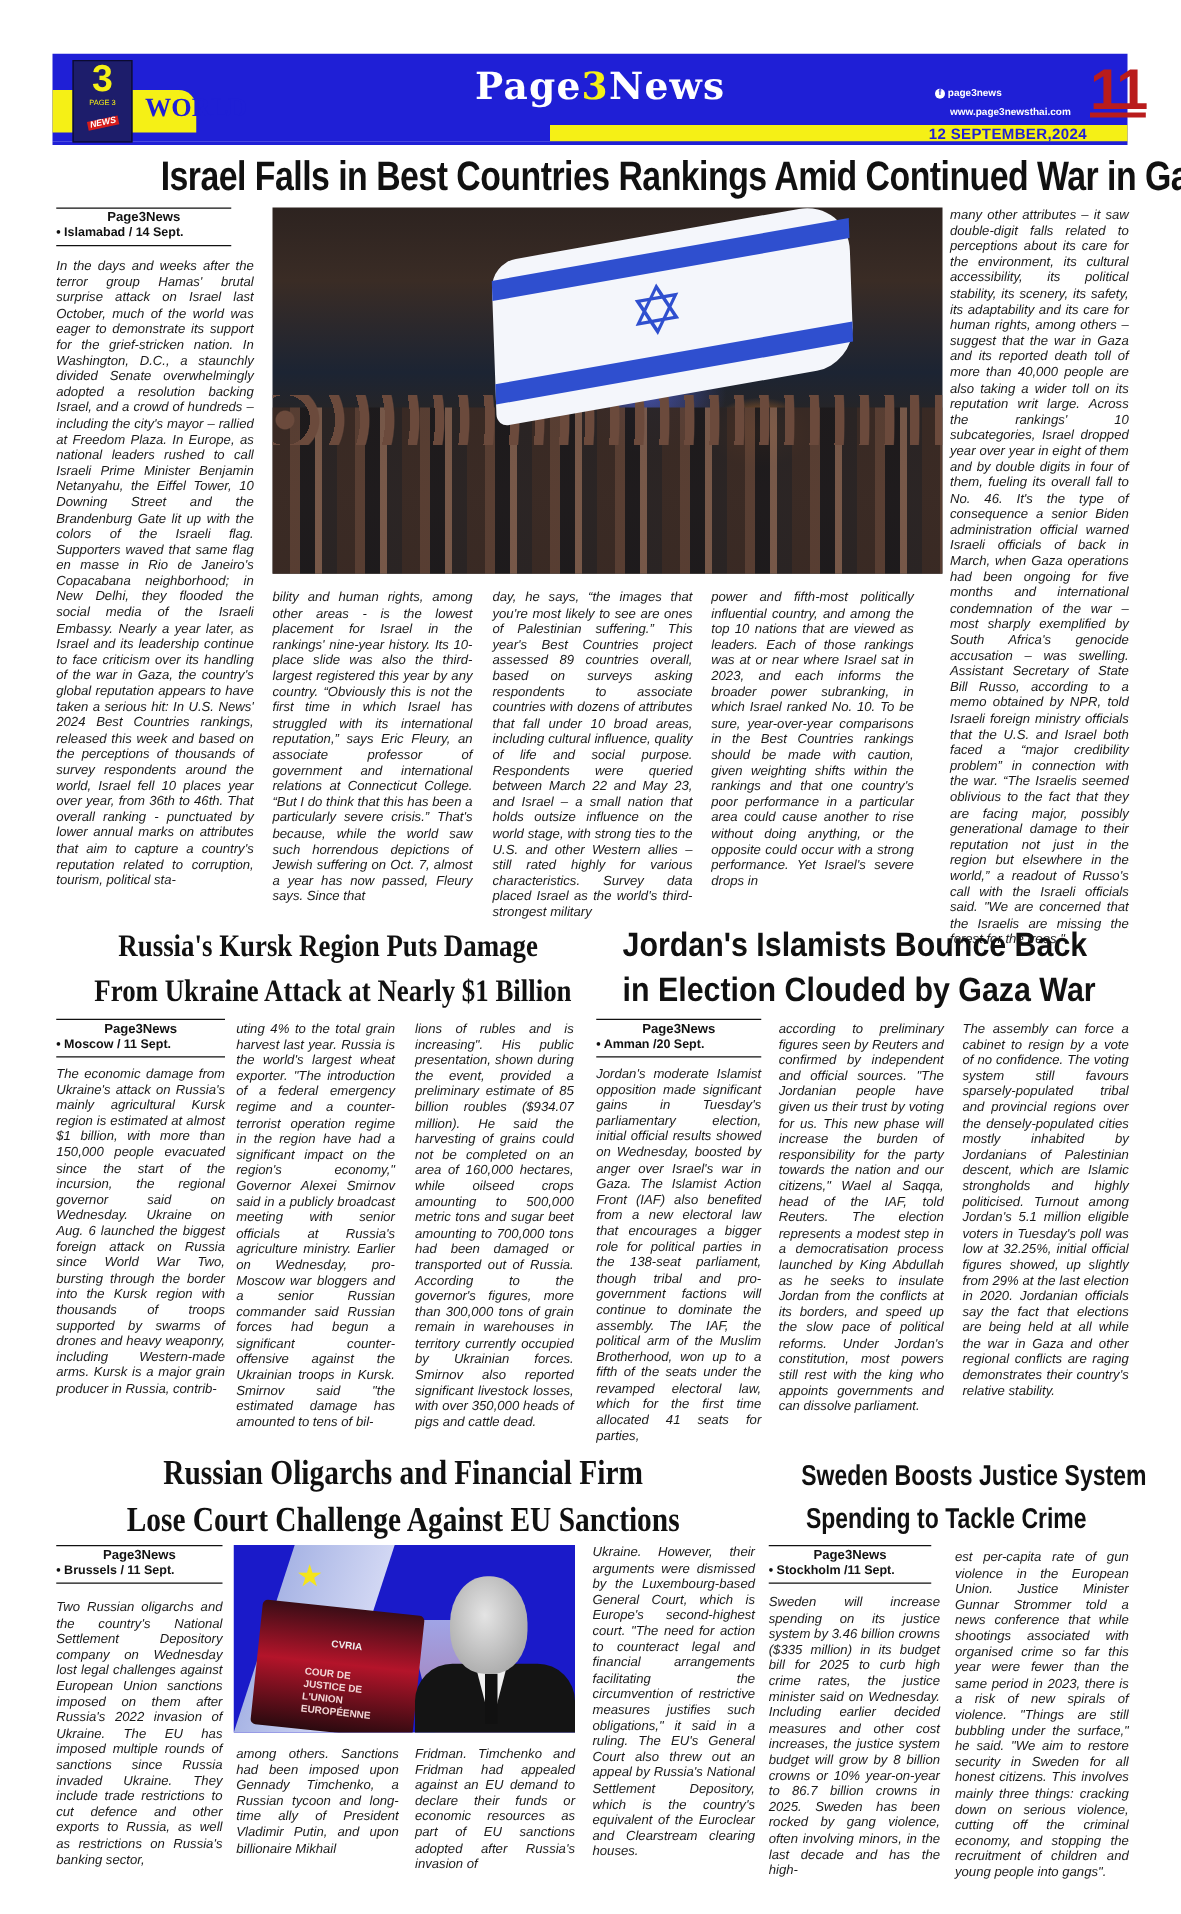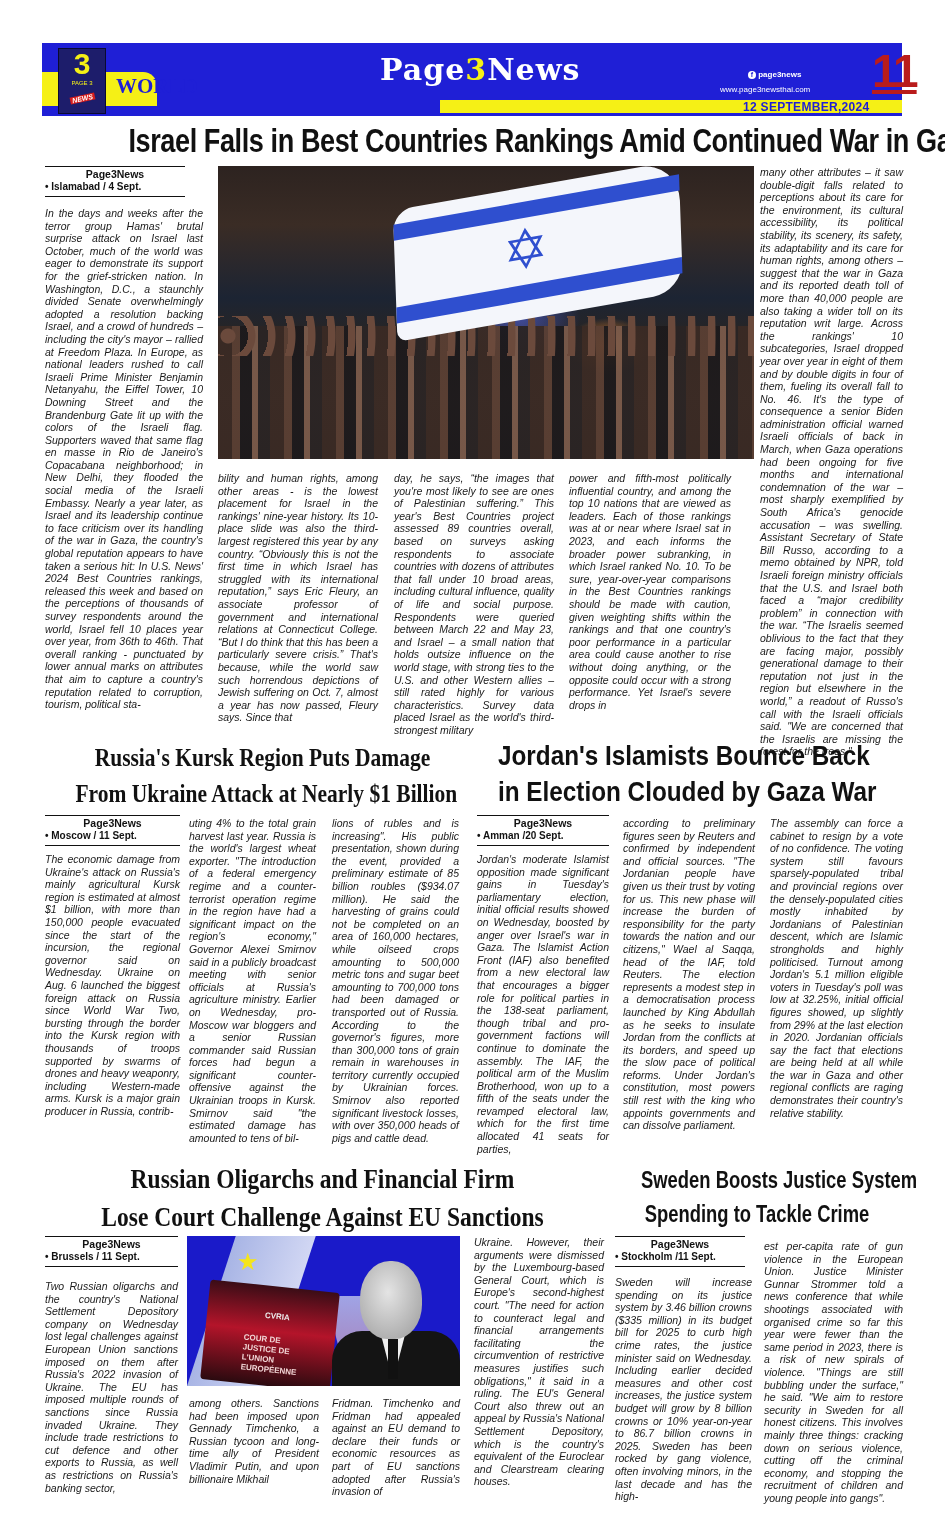--- a/index.html
+++ b/index.html
@@ -14,21 +14,21 @@
   .mast-yellow-right { left: 440px; top: 100px; width: 462px; height: 14px; background: #f5f016; }
   .mast-bottom-line { left: 42px; top: 113px; width: 860px; height: 3px; background: #1f1fd6; }
   .logo-box { left: 58px; top: 48px; width: 48px; height: 66px; background: #1d1d6b; border: 1px solid #0a0a30; text-align: center; }
   .logo-3 { color: #f5f016; font-weight: bold; font-size: 30px; line-height: 30px; display: block; font-family: "Liberation Sans", sans-serif; }
   .logo-sub { color: #f5f016; font-size: 6px; display: block; line-height: 8px; }
   .logo-news { color: #fff; background: #d61c1c; font-size: 7px; font-style: italic; font-weight: bold; display: inline-block; padding: 0 2px; margin-top: 3px; transform: rotate(-12deg); }
   .section-label { left: 116px; top: 74px; font-family: "Liberation Serif", serif; font-weight: bold; font-size: 21px; color: #1f1fd6; }
   .brand { left: 380px; top: 52px; font-family: "DejaVu Serif", serif; font-weight: bold; font-size: 30px; color: #fff; letter-spacing: 1px; }
   .brand .three { color: #f5f016; }
   .social { left: 748px; top: 70px; font-size: 8px; color: #fff; font-weight: bold; }
-  .site { left: 720px; top: 85px; font-size: 8px; color: #fff; font-weight: normal; }
+  .site { left: 760px; top: 85px; font-size: 8px; color: #fff; font-weight: bold; }
   .page-num { left: 872px; top: 47px; font-size: 46px; line-height: 48px; font-weight: bold; color: #b91c1c; font-family: "Liberation Sans", sans-serif; letter-spacing: -2px; text-decoration: underline; }
   .date { left: 730px; top: 100px; font-size: 12px; font-weight: bold; color: #1f1fd6; letter-spacing: 0.3px; margin-left: 13px; }
 
   
   .headline { font-family: "Liberation Sans", sans-serif; font-weight: bold; color: #111; white-space: nowrap; }
   .hl-main { left: 52px; top: 122px; width: 850px; text-align: center; font-size: 33px; transform: scaleX(0.82); transform-origin: center; letter-spacing: -0.5px; }
   .hl-serif { font-family: "Liberation Serif", serif; }
 
   
   .byline { width: 140px; border-top: 1.5px solid #111; border-bottom: 1.5px solid #111; padding: 1px 0 3px 0; }
@@ -92,21 +92,21 @@
   <span>page3news</span>
 </div>
 <div class="abs site">www.page3newsthai.com</div>
 <div class="abs page-num">11</div>
 <div class="abs date">12 SEPTEMBER,2024</div>
 
 <div class="abs headline hl-main">Israel Falls in Best Countries Rankings Amid Continued War in Gaza</div>
 
 <div class="abs byline" style="left:45px;top:166px;">
   <span class="src">Page3News</span>
-  <span class="loc">Islamabad /  4 Sept.</span>
+  <span class="loc">Islamabad /  14 Sept.</span>
 </div>
 
 <div class="abs col" style="left:45px;top:207px;width:158px;">In the days and weeks after the terror group Hamas' brutal surprise attack on Israel last October, much of the world was eager to demonstrate its support for the grief-stricken nation. In Washington, D.C., a staunchly divided Senate overwhelmingly adopted a resolution backing Israel, and a crowd of hundreds – including the city's mayor – rallied at Freedom Plaza. In Europe, as national leaders rushed to call Israeli Prime Minister Benjamin Netanyahu, the Eiffel Tower, 10 Downing Street and the Brandenburg Gate lit up with the colors of the Israeli flag. Supporters waved that same flag en masse in Rio de Janeiro's Copacabana neighborhood; in New Delhi, they flooded the social media of the Israeli Embassy. Nearly a year later, as Israel and its leadership continue to face criticism over its handling of the war in Gaza, the country's global reputation appears to have taken a serious hit: In U.S. News' 2024 Best Countries rankings, released this week and based on the perceptions of thousands of survey respondents around the world, Israel fell 10 places year over year, from 36th to 46th. That overall ranking - punctuated by lower annual marks on attributes that aim to capture a country's reputation related to corruption, tourism, political sta-</div>
 
 <div class="abs photo photo-israel">
   <div class="abs crowd"></div>
   <div class="abs crowd-heads"></div>
   <div class="abs pole"></div>
   <div class="abs flag">
     <div class="stripe s1"></div>

